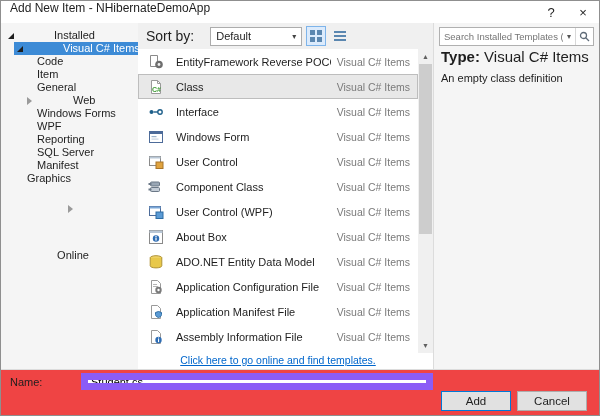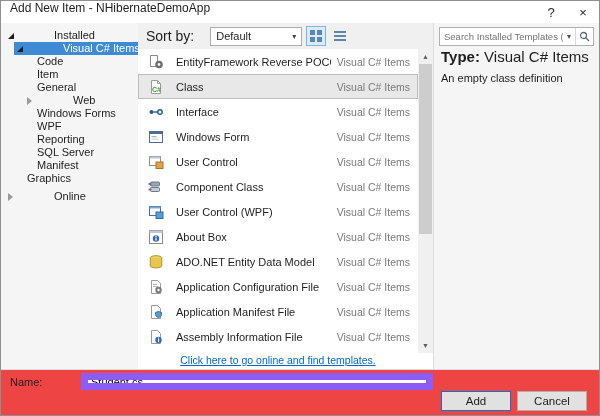--- a/index.html
+++ b/index.html
@@ -14,21 +14,21 @@
 
   .body{position:absolute;top:22px;left:0;right:0;bottom:46px;}
 
   
   .sidebar{position:absolute;top:0;bottom:0;left:0;width:137px;background:#f5f5f5;padding-top:6px;overflow:hidden;}
   .tree-row{height:13px;line-height:13px;display:flex;align-items:center;font-size:11px;white-space:nowrap;gap:36px;}
   .tree-row.selected{margin-left:13px;padding-left:3px;background:#3d8bd6;color:#ffffff;}
   .exp-open{width:0;height:0;border-bottom:6px solid #1e1e1e;border-left:6px solid transparent;margin-right:4px;flex:none;}
   .exp-closed{width:0;height:0;border-top:4px solid transparent;border-bottom:4px solid transparent;border-left:5px solid #9a9a9a;margin-right:5px;flex:none;}
   .pl7{padding-left:7px;}.pl26{padding-left:26px;}.pl36{padding-left:36px;align-items:center;}.plweb{padding-left:26px;}
-  .online-gap{margin-top:5px;}
+  .online-gap{margin-top:20px;flex-direction:column;}
 
   
   .middle{position:absolute;top:0;bottom:0;left:137px;right:166px;background:#ffffff;}
   .sortbar{position:absolute;top:0;left:0;right:0;height:26px;background:#f0f0f0;display:flex;align-items:center;padding-left:8px;}
   .sort-label{font-size:14px;margin-right:16px;}
   .sort-dd{width:92px;height:19px;background:#fff;border:1px solid #acacac;display:flex;align-items:center;font-size:11px;padding-left:5px;}
   .chev{margin-left:auto;width:14px;text-align:center;color:#444;font-size:8px;}
   .view-btn{width:20px;height:20px;margin-left:4px;display:flex;align-items:center;justify-content:center;border:1px solid transparent;}
   .view-btn.active{border:1px solid #7eb4ea;background:#dcebfc;}
 

